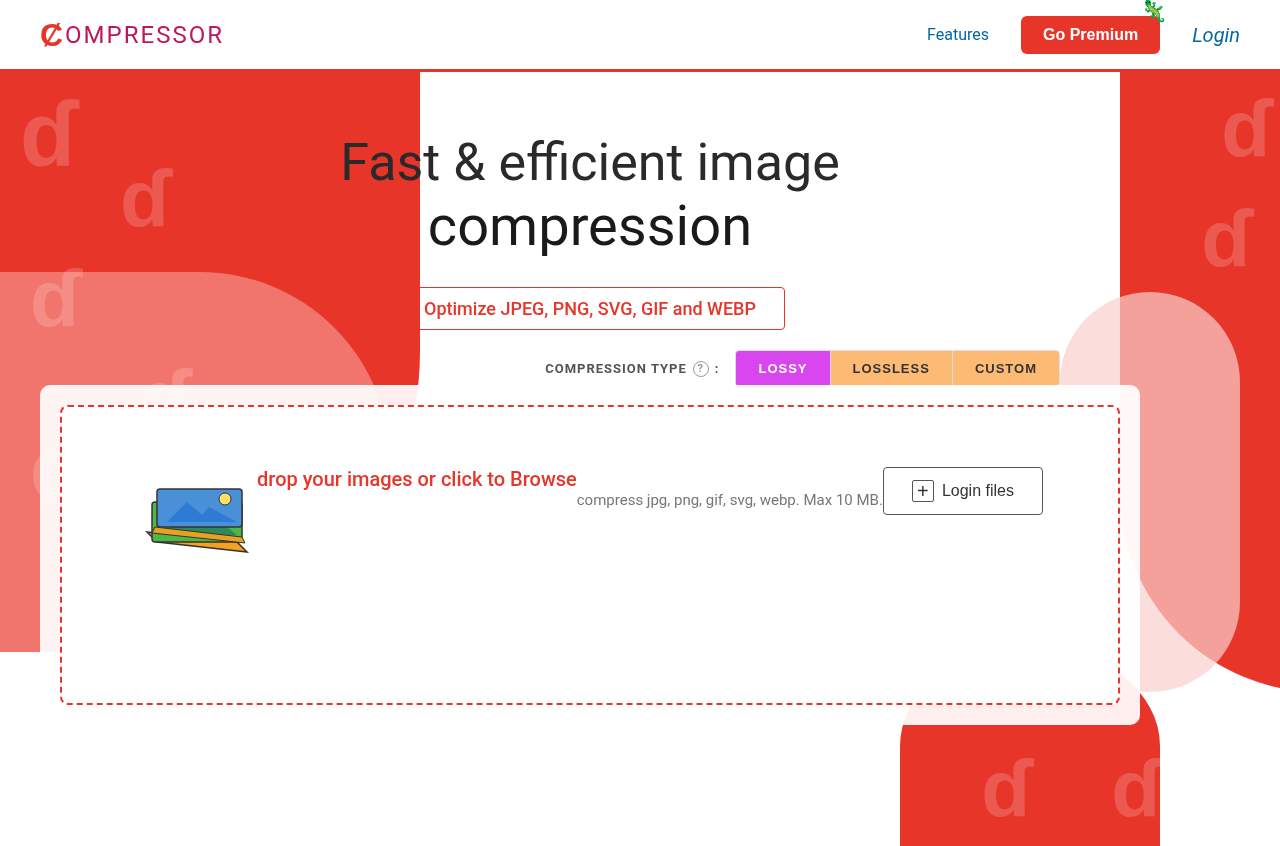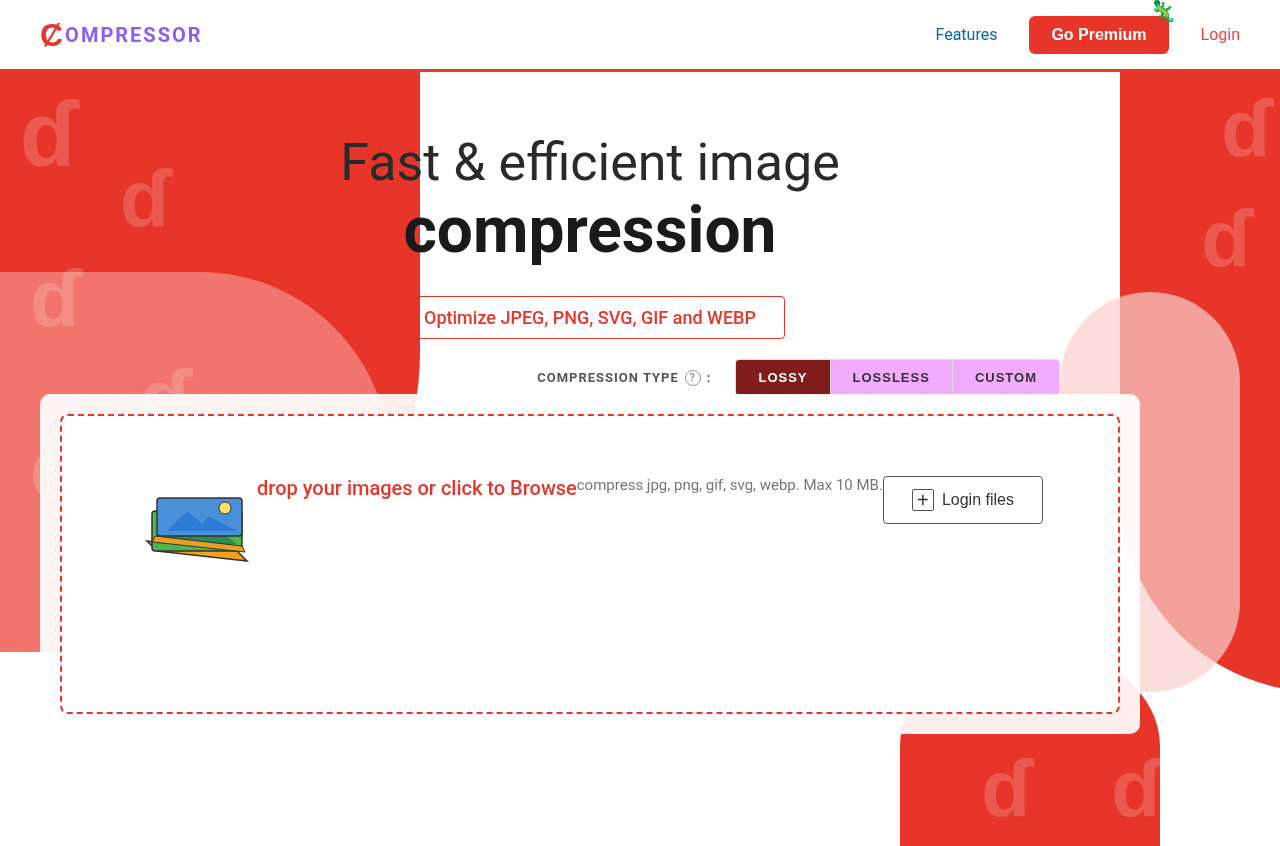--- a/index.html
+++ b/index.html
@@ -29,23 +29,23 @@
       align-items: center;
       gap: 0;
     }
     .logo-icon {
       color: #e8352a;
       font-size: 32px;
       font-weight: 900;
       margin-right: 2px;
     }
     .logo-text {
-      font-size: 20px;
-      font-weight: 700;
-      color: #8b5cf6;
+      font-size: 24px;
+      font-weight: 400;
+      color: #be185d;
       letter-spacing: 2px;
       text-transform: uppercase;
     }
     .header-nav {
       display: flex;
       align-items: center;
       gap: 32px;
     }
     .nav-features {
       font-size: 16px;
@@ -67,23 +67,24 @@
       gap: 8px;
       position: relative;
     }
     .premium-frog {
       position: absolute;
       top: -18px;
       right: -8px;
       font-size: 22px;
     }
     .nav-login {
-      font-size: 16px;
-      color: #ef4444;
-      cursor: pointer;
+      font-size: 20px;
+      color: #0369a1;
+      cursor: pointer;
+      font-style: italic;
     }
 
     
     .bg-container {
       position: absolute;
       top: 72px;
       left: 0;
       width: 1280px;
       height: 774px;
       overflow: hidden;
@@ -164,41 +165,41 @@
       text-align: center;
       margin-bottom: 28px;
     }
     .hero-title-line1 {
       font-size: 52px;
       font-weight: 400;
       color: #2a2a2a;
       display: block;
     }
     .hero-title-line2 {
-      font-size: 64px;
-      font-weight: 700;
+      font-size: 56px;
+      font-weight: 400;
       color: #1a1a1a;
       display: block;
     }
 
     .subtitle-badge {
       border: 1.5px solid #e8352a;
       border-radius: 4px;
       padding: 10px 28px;
       color: #e8352a;
       font-size: 18px;
       font-weight: 500;
       margin-bottom: 20px;
       background: transparent;
     }
 
     
     .compression-type-row {
       display: flex;
-      gap: 8px;
+      gap: 0;
       margin-bottom: 0;
       align-self: flex-end;
       margin-right: 80px;
     }
     .compression-label {
       font-size: 13px;
       font-weight: 700;
       color: #555;
       letter-spacing: 1px;
       margin-right: 16px;
@@ -225,26 +226,26 @@
       overflow: hidden;
     }
     .comp-btn {
       padding: 10px 22px;
       font-size: 13px;
       font-weight: 700;
       letter-spacing: 1px;
       cursor: pointer;
       border: none;
       border-right: 1.5px solid #ddd;
-      background: #f0abfc;
+      background: #fdba74;
       color: #333;
     }
     .comp-btn:last-child { border-right: none; }
     .comp-btn.active {
-      background: #7f1d1d;
+      background: #d946ef;
       color: #fff;
     }
 
     
     .dropzone-section {
       width: 1100px;
       margin-top: -2px;
       background: rgba(255,255,255,0.92);
       border-radius: 10px;
       padding: 20px;
@@ -274,20 +275,21 @@
     .drop-text-main {
       font-size: 20px;
       color: #e8352a;
       font-weight: 500;
       margin-bottom: 10px;
     }
     .drop-text-sub {
       font-size: 15px;
       color: #777;
       margin-bottom: 28px;
+      margin-top: 24px;
     }
 
     .select-files-btn {
       border: 1.5px solid #555;
       border-radius: 4px;
       padding: 12px 28px;
       background: #fff;
       color: #333;
       font-size: 16px;
       cursor: pointer;

